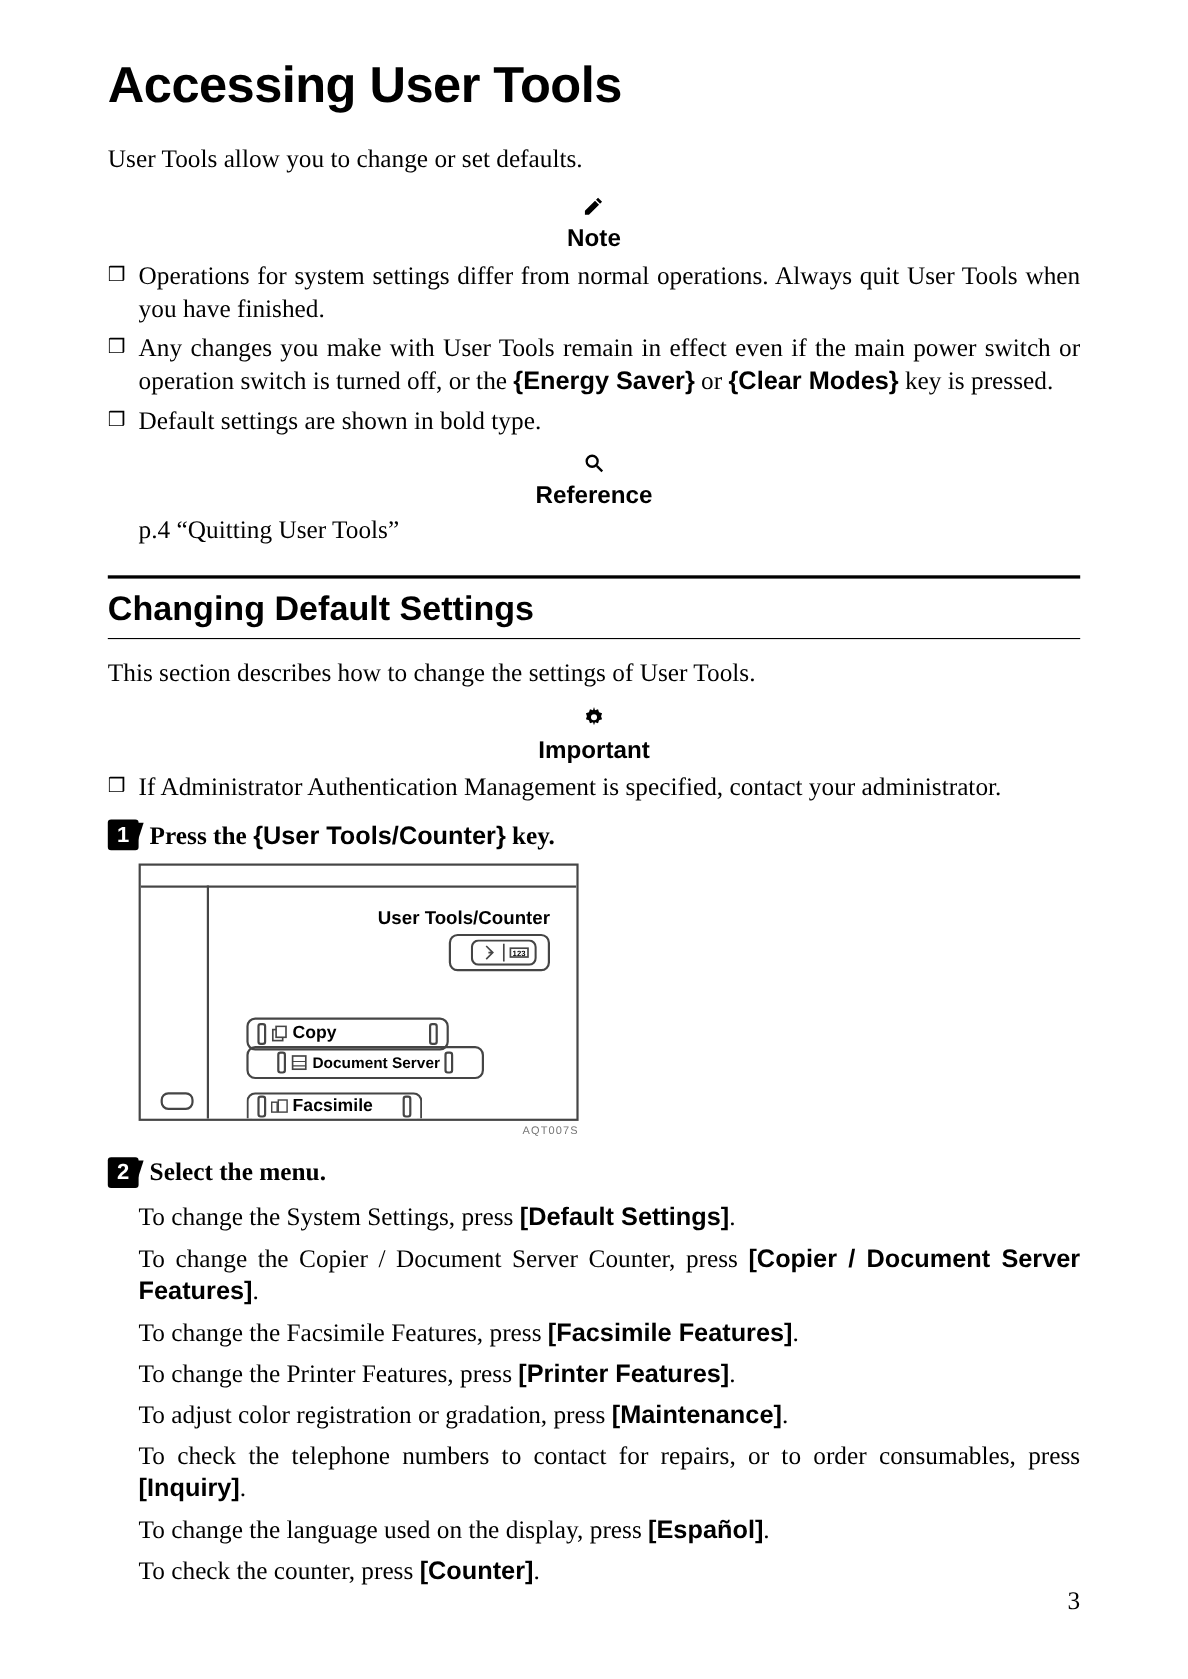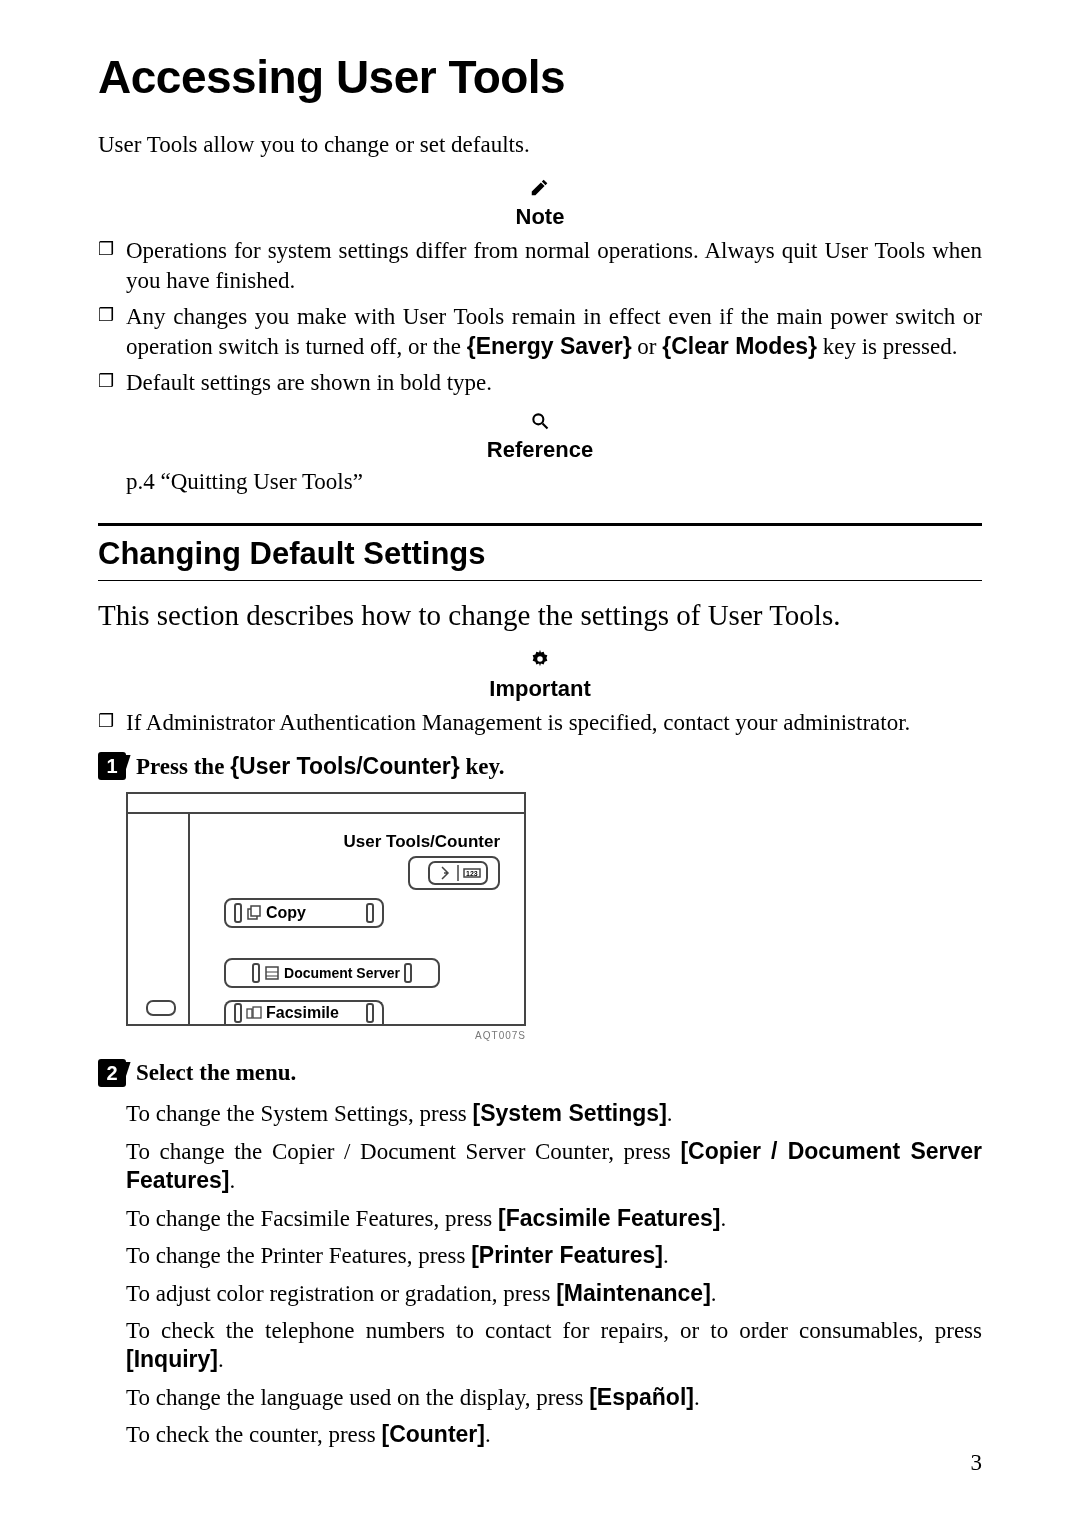--- a/index.html
+++ b/index.html
@@ -12,34 +12,34 @@
   ul.box-list { list-style: none; margin-bottom: 14px; }
   ul.box-list > li { font-size: 23px; text-align: justify; position: relative; padding-left: 28px; margin-bottom: 6px; line-height: 1.3; }
   ul.box-list > li::before { content: "❒"; position: absolute; left: 0; top: 2px; font-size: 18px; }
   .sans-bold { font-family: Arial, sans-serif; font-weight: bold; }
   .keycap-wrap { white-space: nowrap; }
   .kb-l, .kb-r { font-family: Arial, sans-serif; font-weight: bold; }
   .ref-body { font-size: 23px; padding-left: 28px; margin-bottom: 28px; }
   .rule-thick { border: none; border-top: 3px solid #000; margin-top: 28px; }
   .rule-thin { border: none; border-top: 1.5px solid #000; }
   h2.section { font-family: Arial, sans-serif; font-weight: bold; font-size: 31px; margin: 10px 0 8px 0; }
-  .section-intro { font-size: 29px; margin: 18px 0 16px 0; }
+  .section-intro { font-size: 23px; margin: 18px 0 16px 0; }
   .step-head { font-size: 23px; font-weight: bold; display: flex; align-items: center; gap: 10px; margin-bottom: 12px; }
   .step-num { display: inline-flex; width: 28px; height: 28px; background: #000; color: #fff; font-family: Arial, sans-serif; font-weight: bold; font-size: 20px; align-items: center; justify-content: center; border-radius: 3px; position: relative; }
   .step-num::after { content: ""; position: absolute; right: -1px; top: 3px; width: 6px; height: 22px; background: #000; transform: skewX(-18deg); }
   .step-num span { position: relative; z-index: 1; }
   .figure { margin: 8px 0 6px 28px; width: 400px; }
   .fig-frame { border: 2px solid #454545; height: 234px; position: relative; background: #fff; overflow: hidden; }
   .fig-inner-vline { position: absolute; left: 60px; top: 18px; bottom: 0; border-left: 2px solid #454545; }
   .fig-topline { position: absolute; left: 0; right: 0; top: 18px; border-top: 2px solid #454545; }
   .fig-slot { position: absolute; left: 18px; bottom: 8px; width: 30px; height: 16px; border: 2px solid #454545; border-radius: 7px; }
   .fig-label { position: absolute; right: 24px; top: 38px; font-family: Arial, sans-serif; font-weight: bold; font-size: 17px; }
   .fig-key { position: absolute; border: 2px solid #454545; border-radius: 8px; height: 30px; display: flex; align-items: center; justify-content: center; gap: 4px; font-family: Arial, sans-serif; font-weight: bold; font-size: 16px; padding: 0 8px; }
   .fig-key-userct { right: 24px; top: 62px; width: 92px; height: 34px; justify-content: flex-end; padding-right: 10px; }
-  .fig-key-copy { left: 96px; top: 104px; width: 160px; justify-content: flex-start; }
+  .fig-key-copy { left: 96px; top: 138px; width: 184px; justify-content: flex-start; }
   .fig-key-doc  { left: 96px; top: 164px; width: 216px; }
   .fig-key-fax  { left: 96px; top: 206px; width: 160px; justify-content: flex-end; height: 24px; border-bottom: none; border-bottom-left-radius: 0; border-bottom-right-radius: 0;}
   .fig-key .endcap-l, .fig-key .endcap-r { width: 8px; height: 20px; border: 2px solid #454545; border-radius: 3px; }
   .fig-caption { text-align: right; font-family: Arial, sans-serif; font-size: 10px; color: #777; letter-spacing: 1px; margin-top: 4px; }
   .menu-block { padding-left: 28px; }
   .menu-block p { font-size: 23px; text-align: justify; margin-bottom: 8px; line-height: 1.28; }
   .page-num { position: absolute; right: 98px; bottom: 22px; font-size: 23px; }
   .gear { font-size: 20px; }
 </style>
 </head>
@@ -154,21 +154,21 @@
   </div>
 
   <div class="step-head" style="margin-top:18px">
     <span class="step-num">
         <span>2</span>
       </span>
     <span>Select the menu.</span>
   </div>
 
   <div class="menu-block">
-    <p><span>To change the System Settings, press </span><span class="sans-bold">[System Settings]</span><span>.</span></p>
+    <p><span>To change the System Settings, press </span><span class="sans-bold">[Default Settings]</span><span>.</span></p>
     <p><span>To change the Copier / Document Server Counter, press </span><span class="sans-bold">[Copier / Document Server Features]</span><span>.</span></p>
     <p><span>To change the Facsimile Features, press </span><span class="sans-bold">[Facsimile Features]</span><span>.</span></p>
     <p><span>To change the Printer Features, press </span><span class="sans-bold">[Printer Features]</span><span>.</span></p>
     <p><span>To adjust color registration or gradation, press </span><span class="sans-bold">[Maintenance]</span><span>.</span></p>
     <p><span>To check the telephone numbers to contact for repairs, or to order consumables, press </span><span class="sans-bold">[Inquiry]</span><span>.</span></p>
     <p><span>To change the language used on the display, press </span><span class="sans-bold">[Español]</span><span>.</span></p>
     <p><span>To check the counter, press </span><span class="sans-bold">[Counter]</span><span>.</span></p>
   </div>
 
   <div class="page-num">3</div>

